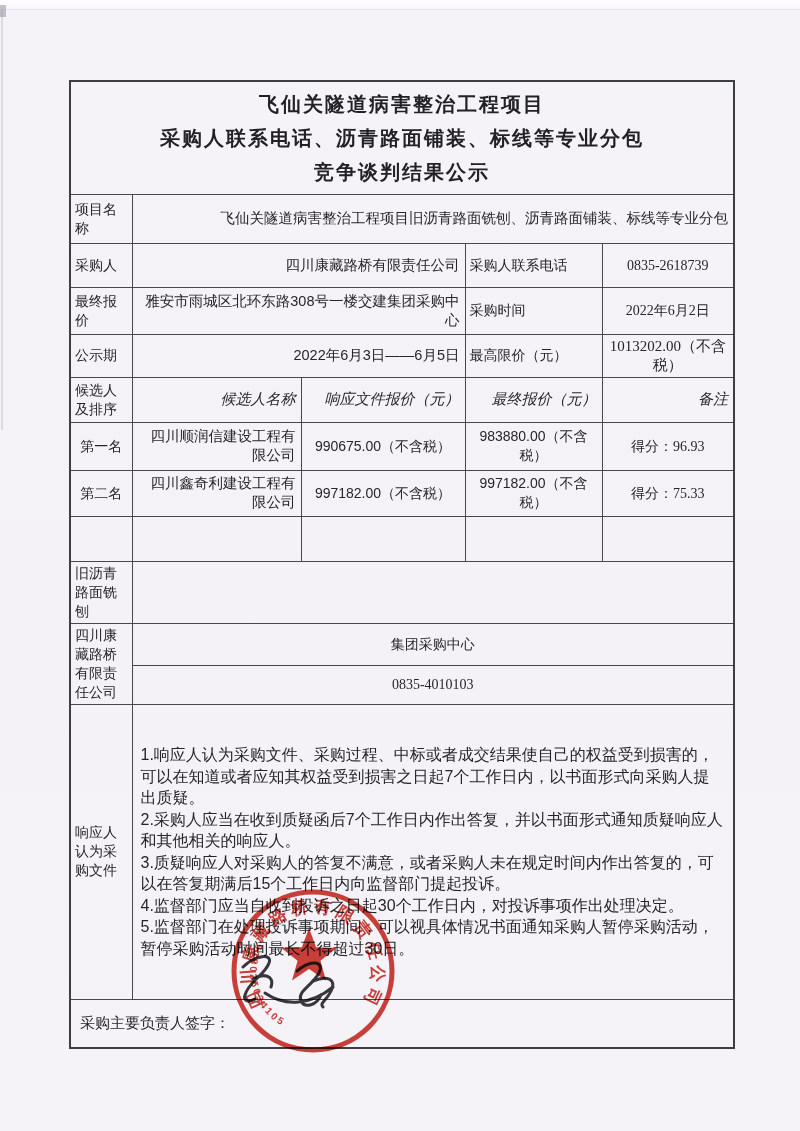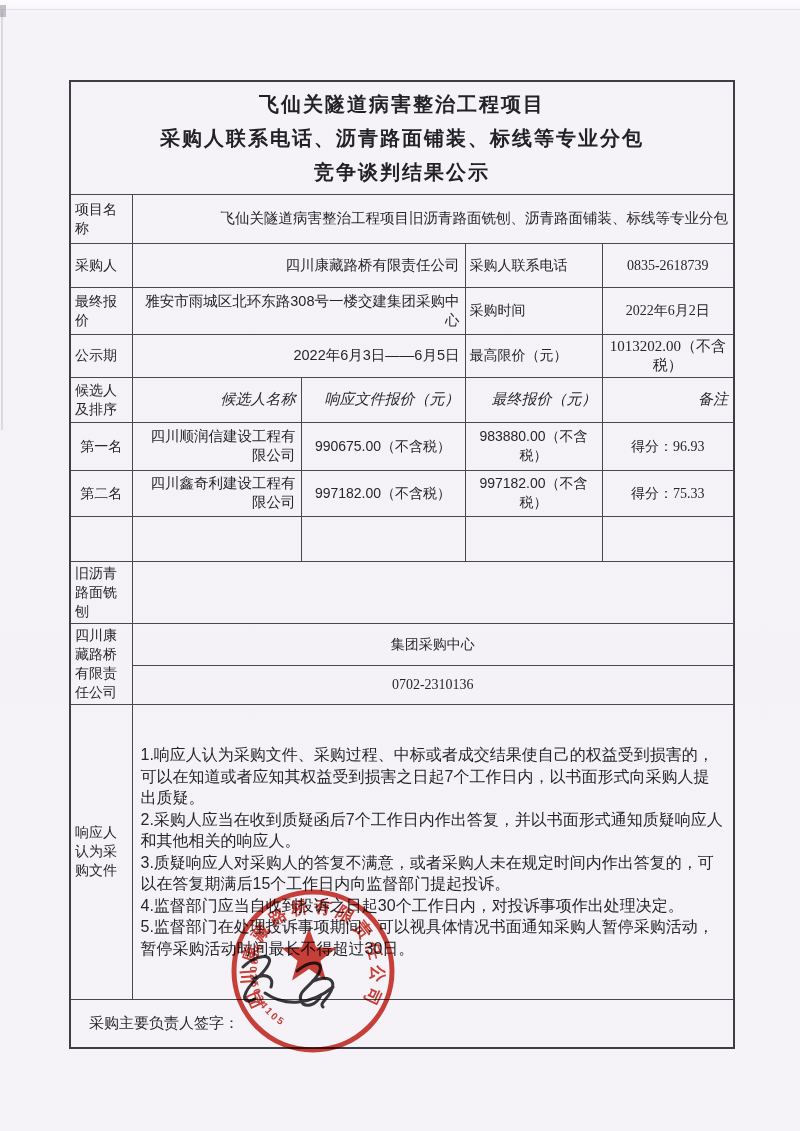--- a/index.html
+++ b/index.html
@@ -66,21 +66,21 @@
   td.head-c { text-align: right; font-size: 15px; font-style: italic; }
   td.small-val { font-size: 15px; }
   td.notice-cell { padding: 10px 8px 10px 8px; }
   .notice-text {
     white-space: pre-line;
     font-family: "Liberation Sans", "DejaVu Sans", sans-serif;
     font-size: 16px;
     line-height: 21.5px;
     text-align: left;
   }
-  td.sign-cell { font-size: 15px; padding-left: 18px; }
+  td.sign-cell { font-size: 15px; padding-left: 9px; }
   .overlay { position: absolute; pointer-events: none; }
   .seal-svg { left: 229px; top: 887px; mix-blend-mode: multiply; opacity: .88; }
   .sig-svg  { left: 235px; top: 945px; mix-blend-mode: multiply; opacity: .9; }
   .seal-text {
     font-family: "Liberation Sans", "DejaVu Sans", sans-serif;
     font-weight: bold;
   }
 </style>
 </head>
 <body>
@@ -167,21 +167,21 @@
     <tr style="height:37px">
       <td class="lbl">旧沥青路面铣刨</td>
       <td colspan="4" class="val-left"></td>
     </tr>
 
     <tr style="height:40px">
       <td class="lbl-c" rowspan="2">四川康藏路桥有限责任公司</td>
       <td colspan="4" class="val-c-sans">集团采购中心</td>
     </tr>
     <tr style="height:37px">
-      <td colspan="4" class="val-c">0702-2310136</td>
+      <td colspan="4" class="val-c">0835-4010103</td>
     </tr>
 
     <tr style="height:295px">
       <td class="lbl">响应人认为采购文件</td>
       <td colspan="4" class="notice-cell">
         <div class="notice-text">1.响应人认为采购文件、采购过程、中标或者成交结果使自己的权益受到损害的，可以在知道或者应知其权益受到损害之日起7个工作日内，以书面形式向采购人提出质疑。
 2.采购人应当在收到质疑函后7个工作日内作出答复，并以书面形式通知质疑响应人和其他相关的响应人。
 3.质疑响应人对采购人的答复不满意，或者采购人未在规定时间内作出答复的，可以在答复期满后15个工作日内向监督部门提起投诉。
 4.监督部门应当自收到投诉之日起30个工作日内，对投诉事项作出处理决定。
 5.监督部门在处理投诉事项期间，可以视具体情况书面通知采购人暂停采购活动，暂停采购活动时间最长不得超过30日。</div>

